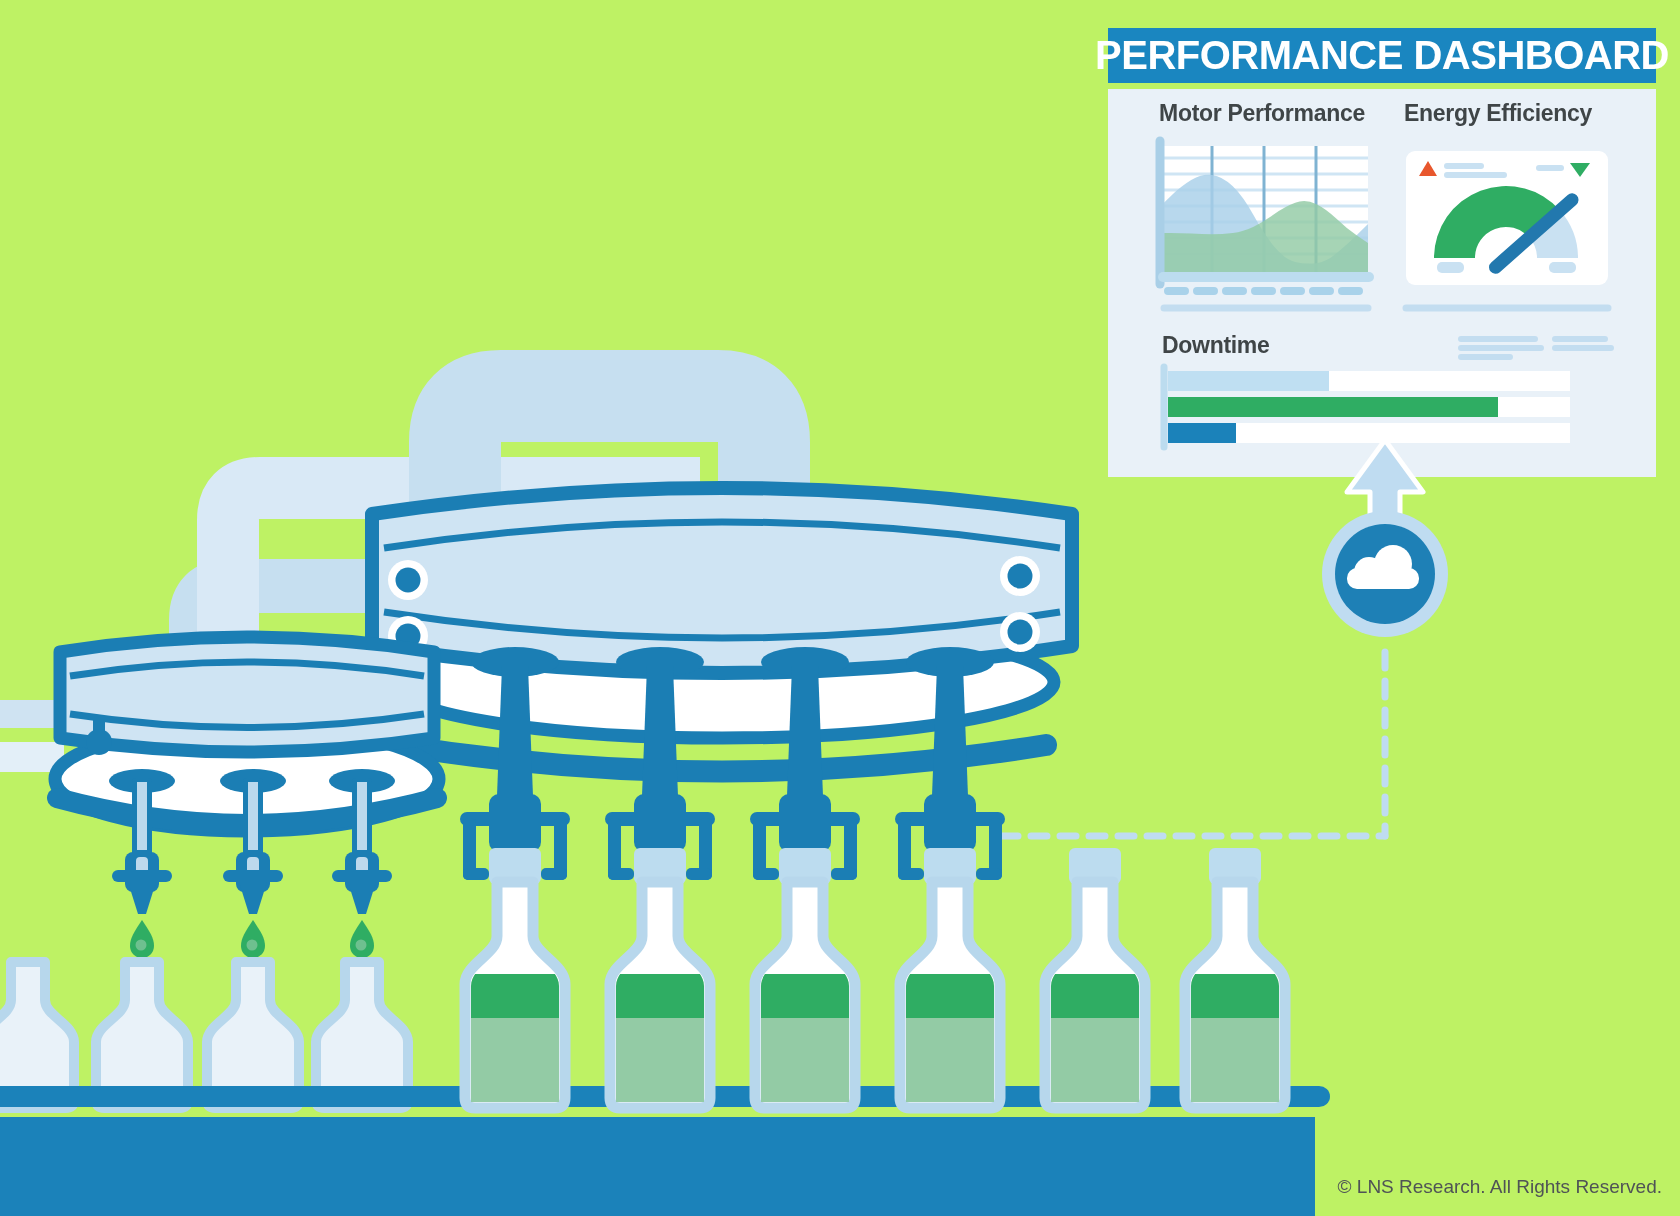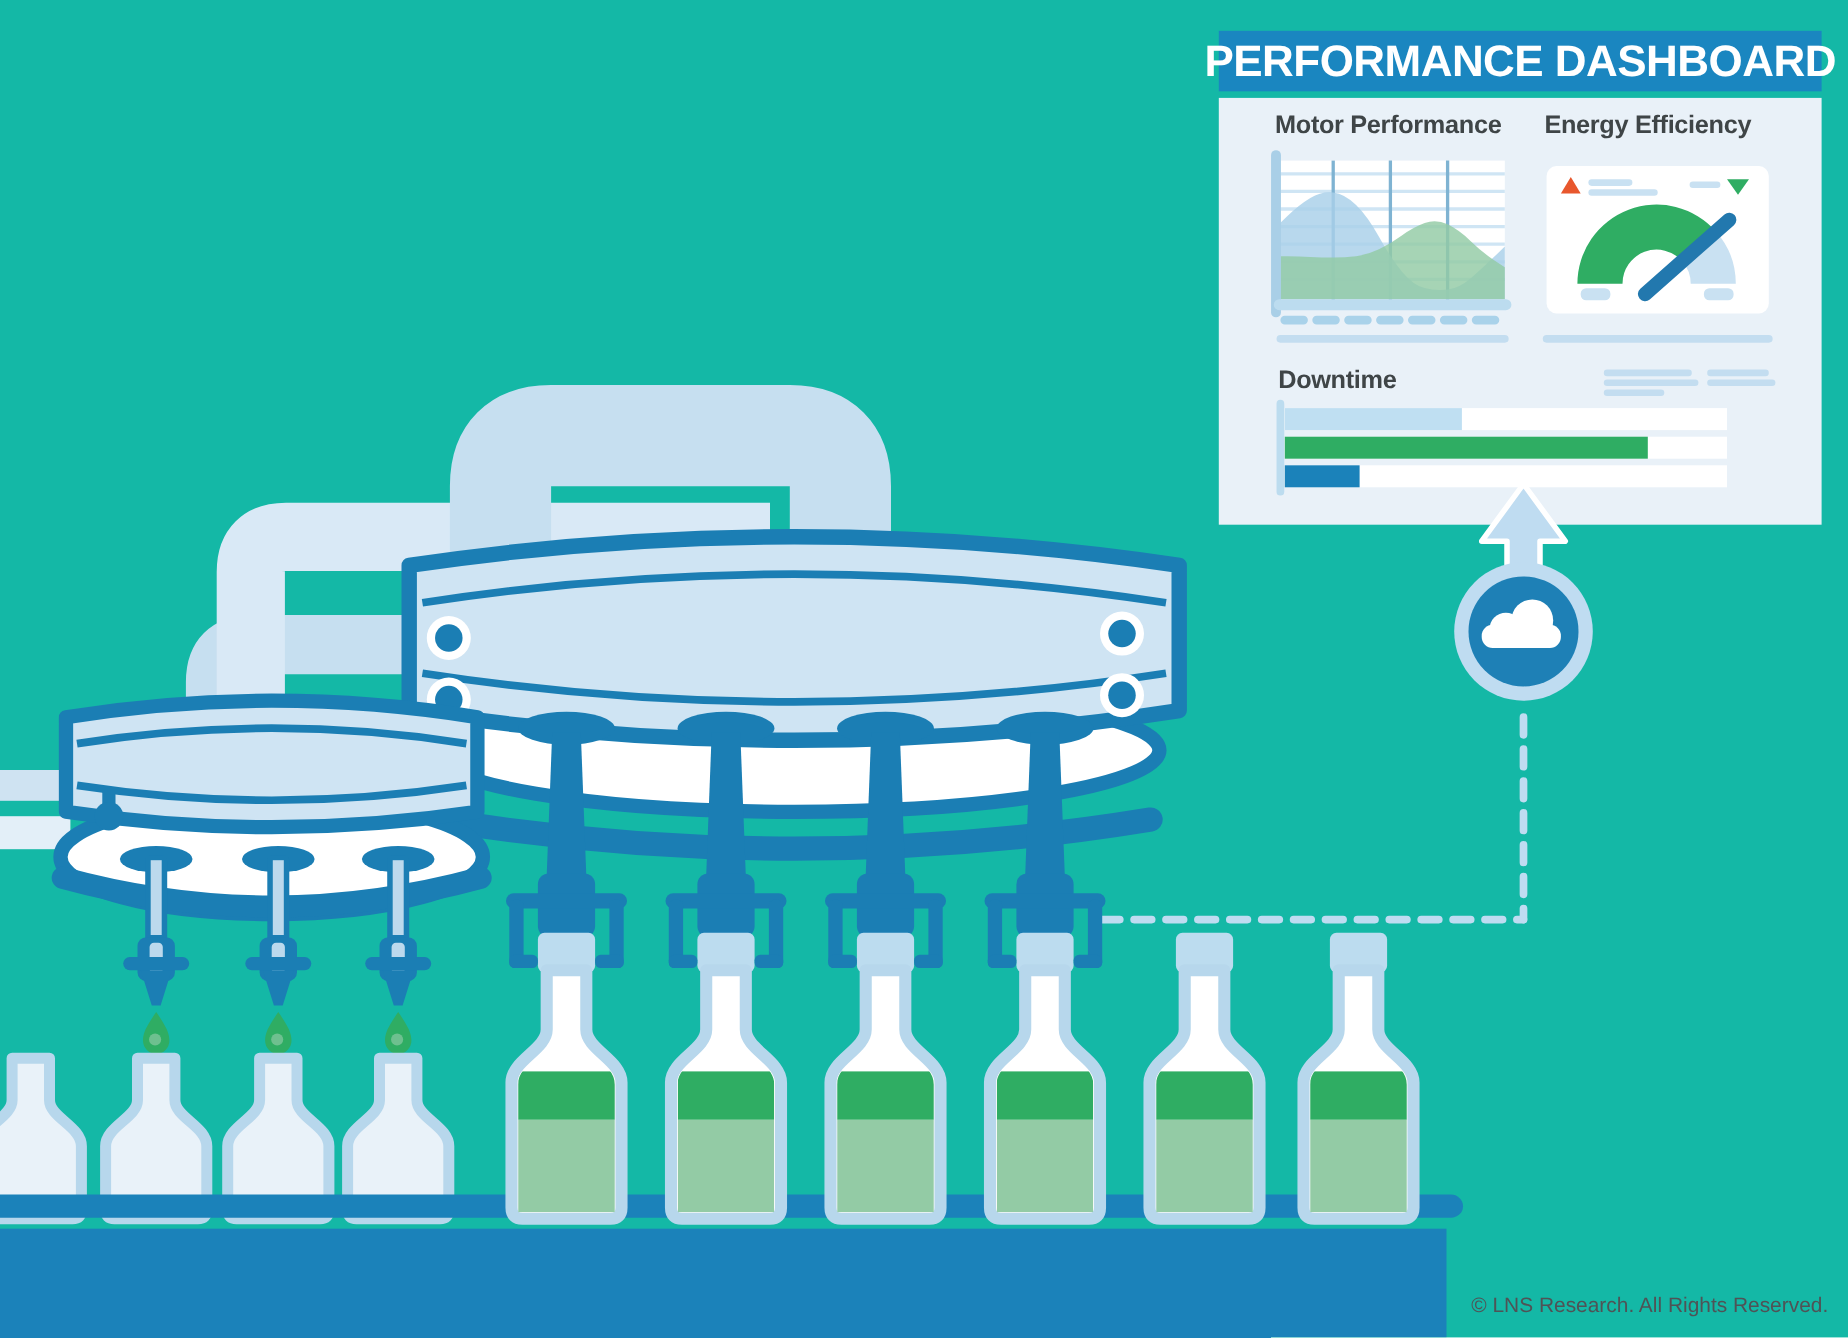--- a/index.html
+++ b/index.html
@@ -1,16 +1,16 @@
 <!DOCTYPE html>
 <html><head>
 <meta charset="utf-8">
 <style>
   html,body{margin:0;padding:0;background:#fff;}
-  .stage{position:relative;width:1680px;height:1216px;background:#14b8a6;overflow:hidden;}
+  .stage{position:relative;width:1680px;height:1216px;background:#bef264;overflow:hidden;}
   svg{display:block;}
   text{font-family:"Liberation Sans", sans-serif;}
   .hdr-title{font-weight:bold;font-size:40px;fill:#ffffff;letter-spacing:-0.5px;}
   .sec-title{font-weight:bold;font-size:23px;fill:#3f4547;letter-spacing:-0.3px;}
   .copyright{font-size:19px;fill:#4f5356;}
 </style>
 </head>
 <body>
 
 <div class="stage">

